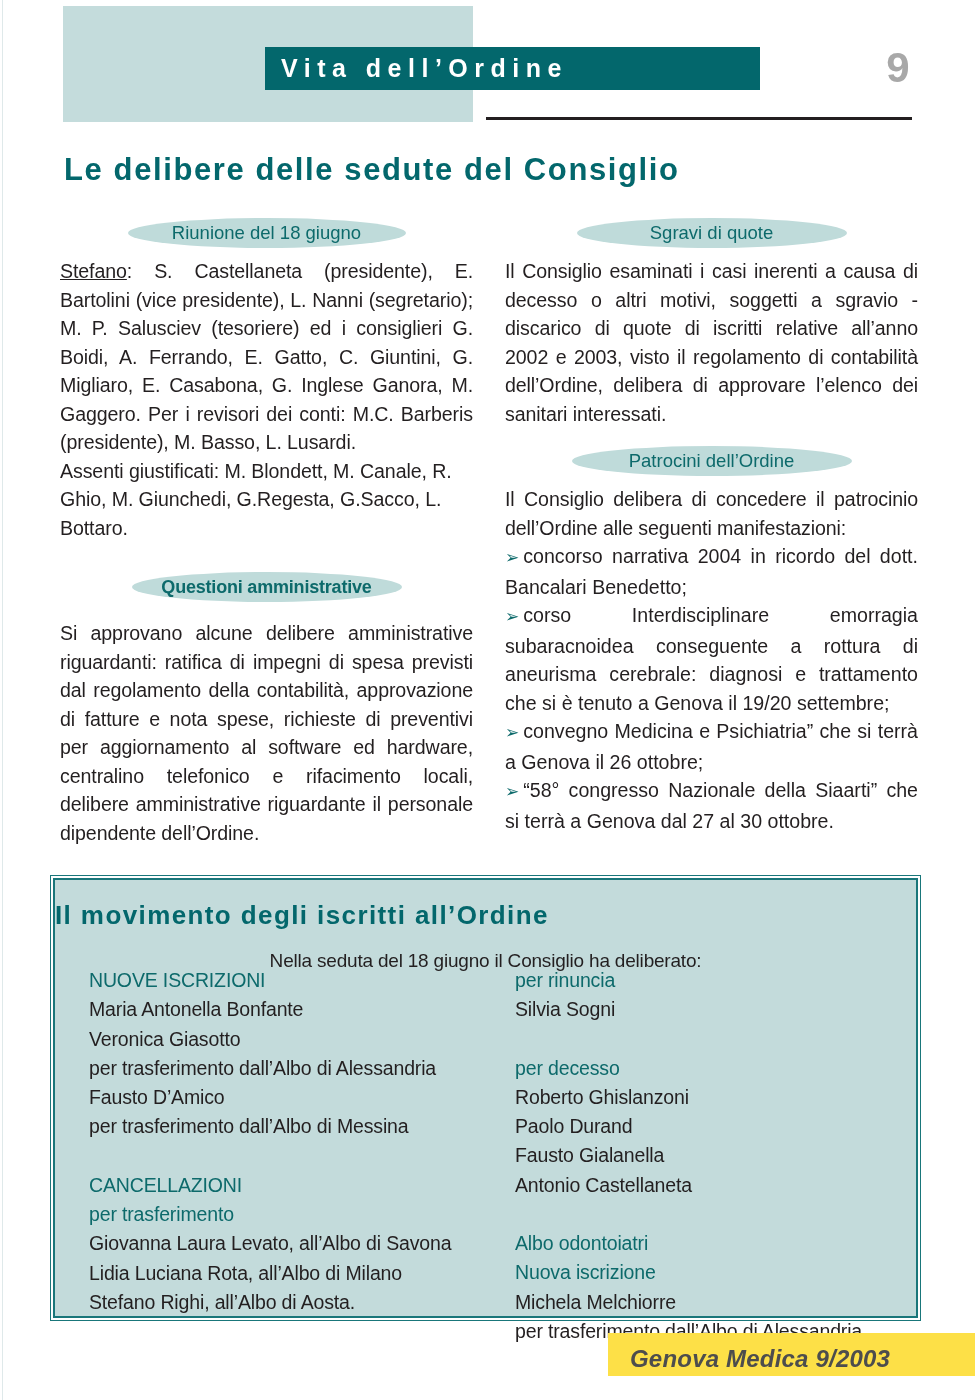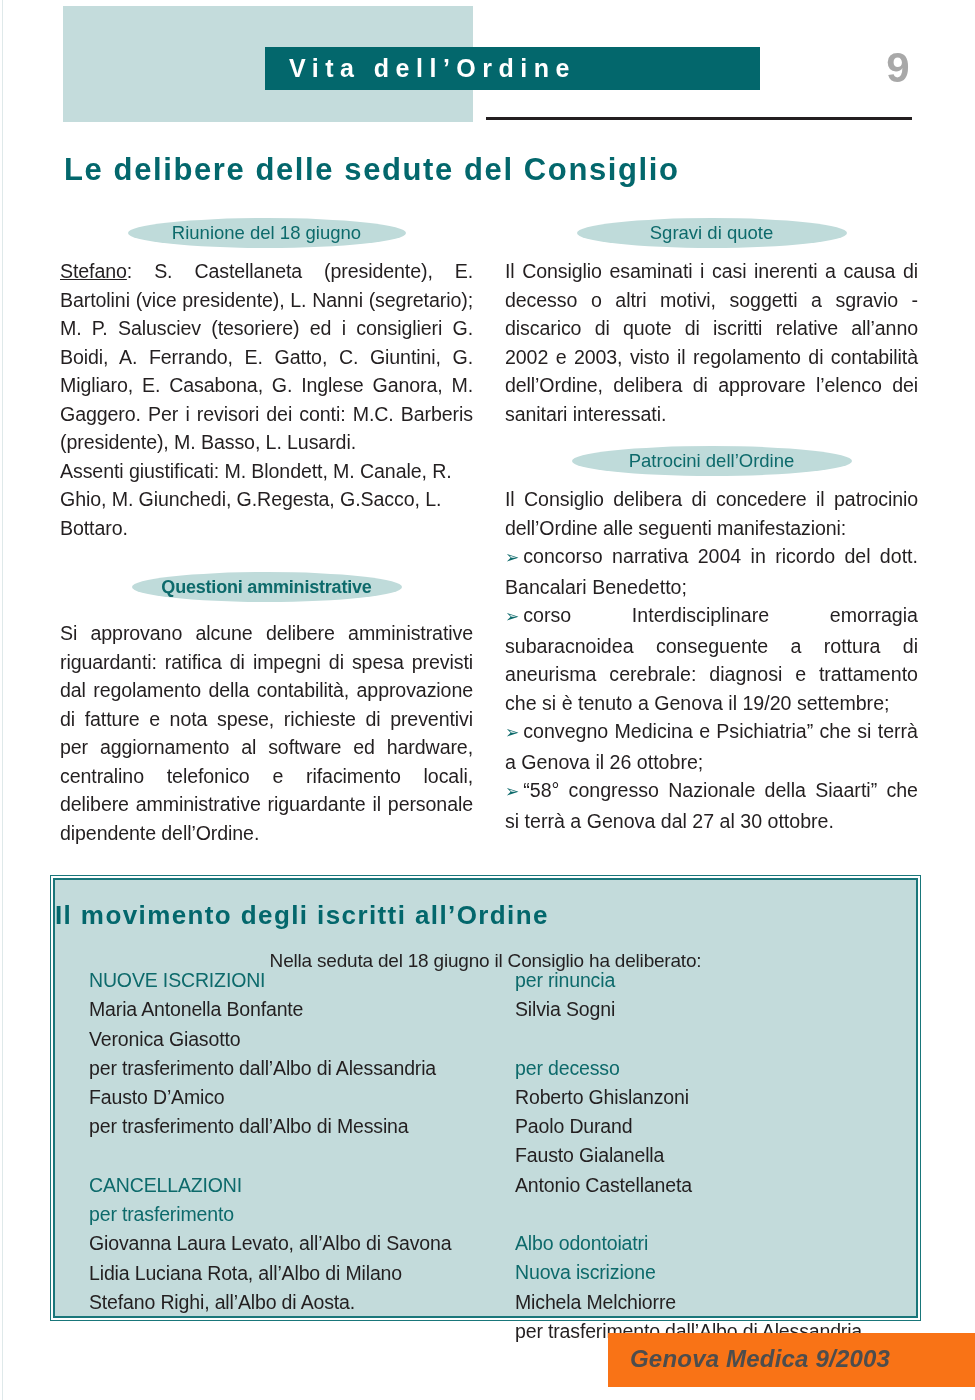--- a/index.html
+++ b/index.html
@@ -50,21 +50,21 @@
     height: 43px;
     background: #03676c;
   }
   .masthead-band-label {
     position: absolute;
     left: 0;
     top: 0;
     width: 422px;
     height: 43px;
     line-height: 43px;
-    padding-left: 24px;
+    padding-left: 16px;
     box-sizing: border-box;
     color: #ffffff;
     font-size: 25px;
     font-weight: bold;
     letter-spacing: 6.5px;
     font-family: "Liberation Sans", sans-serif;
   }
   .page-number {
     position: absolute;
     left: 875px;
@@ -207,22 +207,22 @@
   }
   .bline.head { color: #0d6a6b; }
   .bline.gap  { height: 29px; }
 
   
   .footer {
     position: absolute;
     left: 608px;
     top: 1333px;
     width: 367px;
-    height: 54px;
-    background: #f97316;
+    height: 43px;
+    background: #fde047;
   }
   .footer-text {
     position: absolute;
     left: 22px;
     top: 12px;
     font-size: 24px;
     font-style: italic;
     font-weight: bold;
     color: #4d4d4d;
     letter-spacing: 0.2px;

